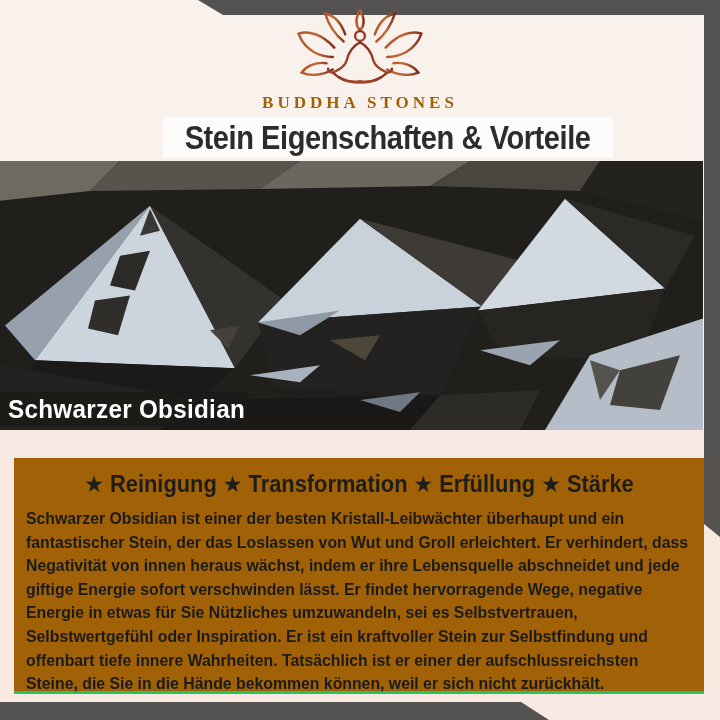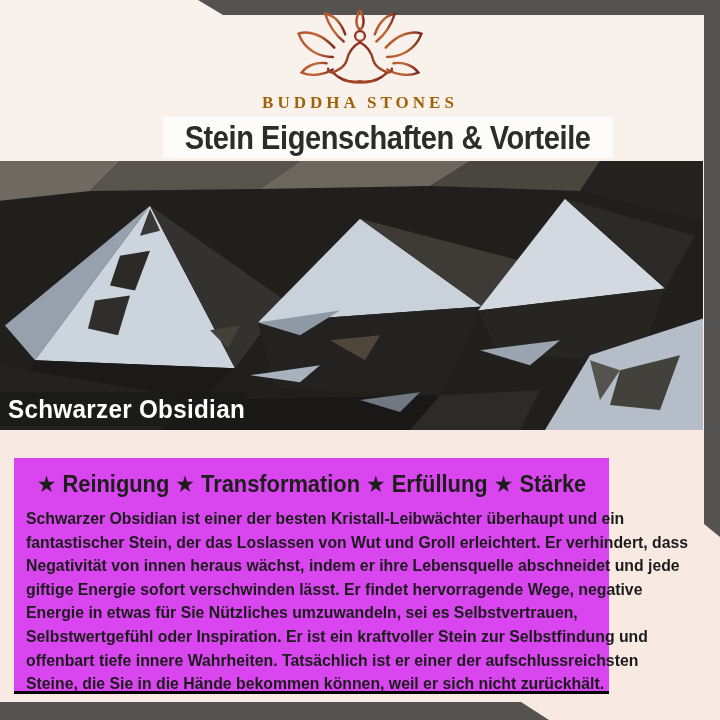--- a/index.html
+++ b/index.html
@@ -63,22 +63,22 @@
     background:rgba(26,26,23,0.85);
     display:flex;align-items:center;
     padding-left:8px;box-sizing:border-box;
   }
   .photo-label-text{
     color:#ffffff;font-size:25px;font-weight:700;letter-spacing:0.3px;
     white-space:nowrap;transform:scaleX(0.97);transform-origin:left center;
   }
   
   .info-panel{
-    position:absolute;left:14px;top:458px;width:595px;height:236px;
-    background:#d946ef;border-bottom:3px solid #000000;
+    position:absolute;left:14px;top:458px;width:690px;height:236px;
+    background:#a16207;border-bottom:3px solid #22c55e;
     box-sizing:border-box;
   }
   .benefits-line{
     margin-top:13px;text-align:center;
     font-family:"Liberation Sans","DejaVu Sans",sans-serif;
     font-size:23px;font-weight:700;color:#1d1d1c;
     white-space:nowrap;
     transform:scaleX(0.95);transform-origin:center top;
   }
   .description{

